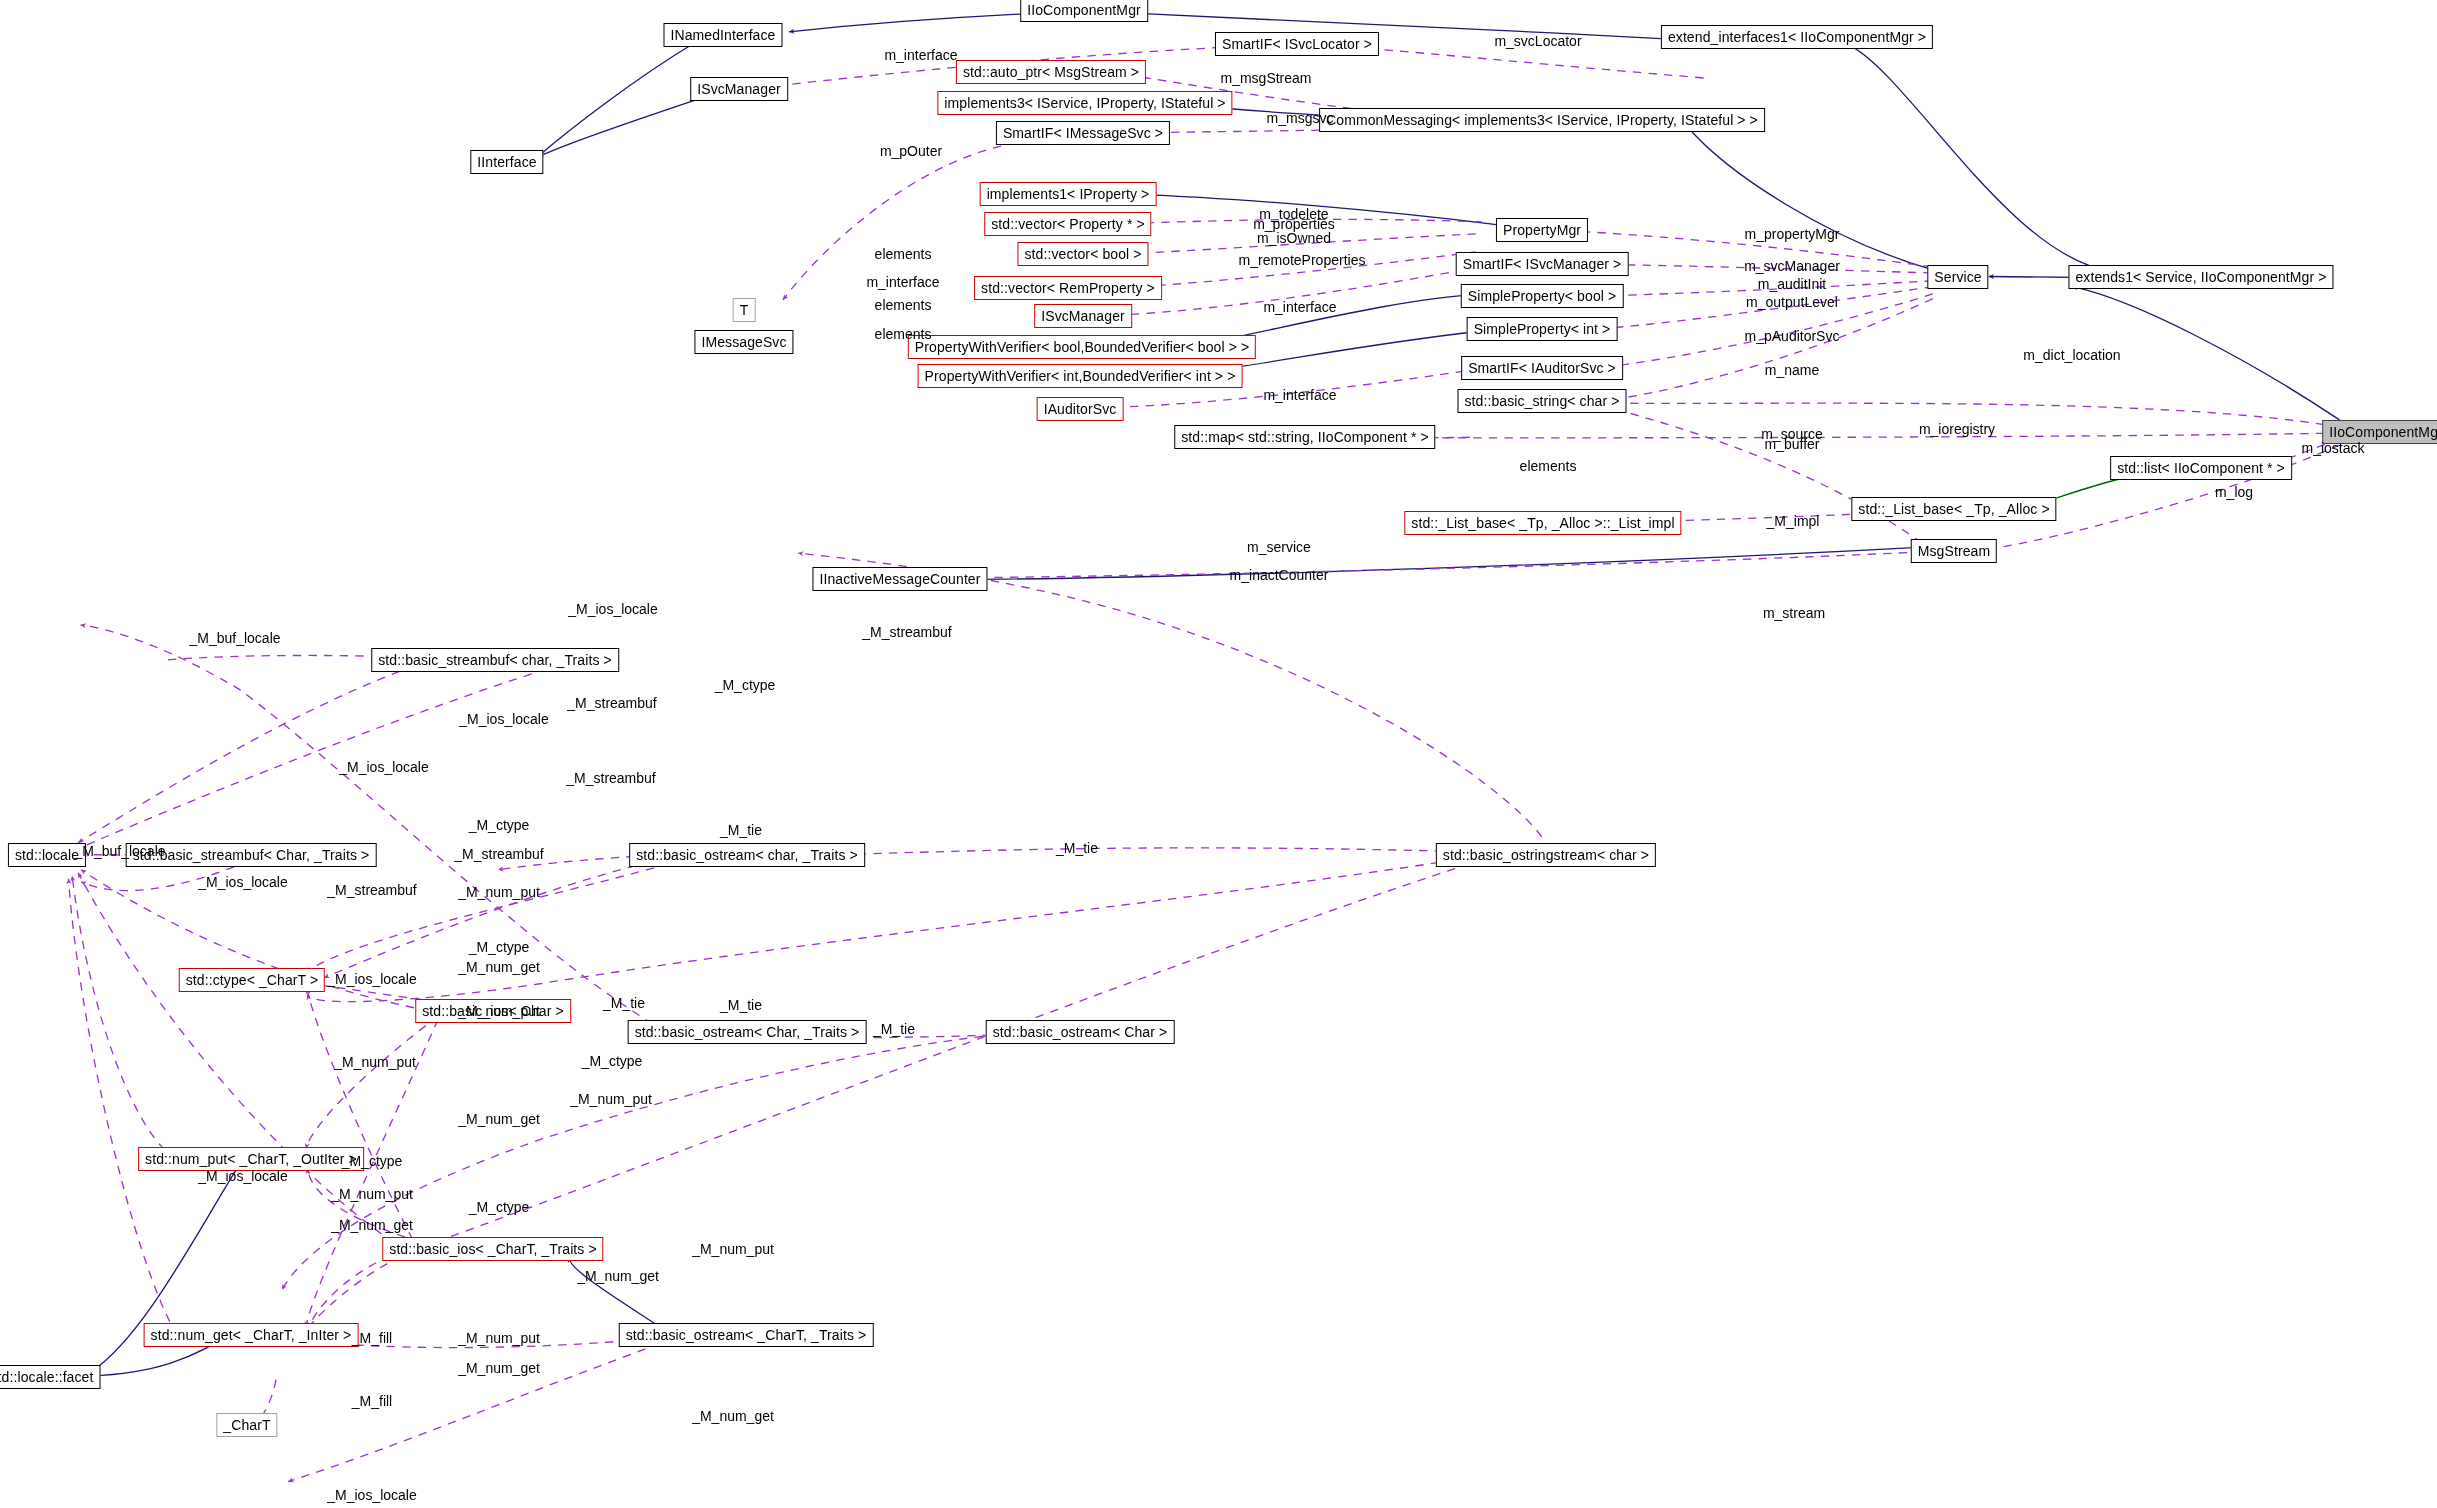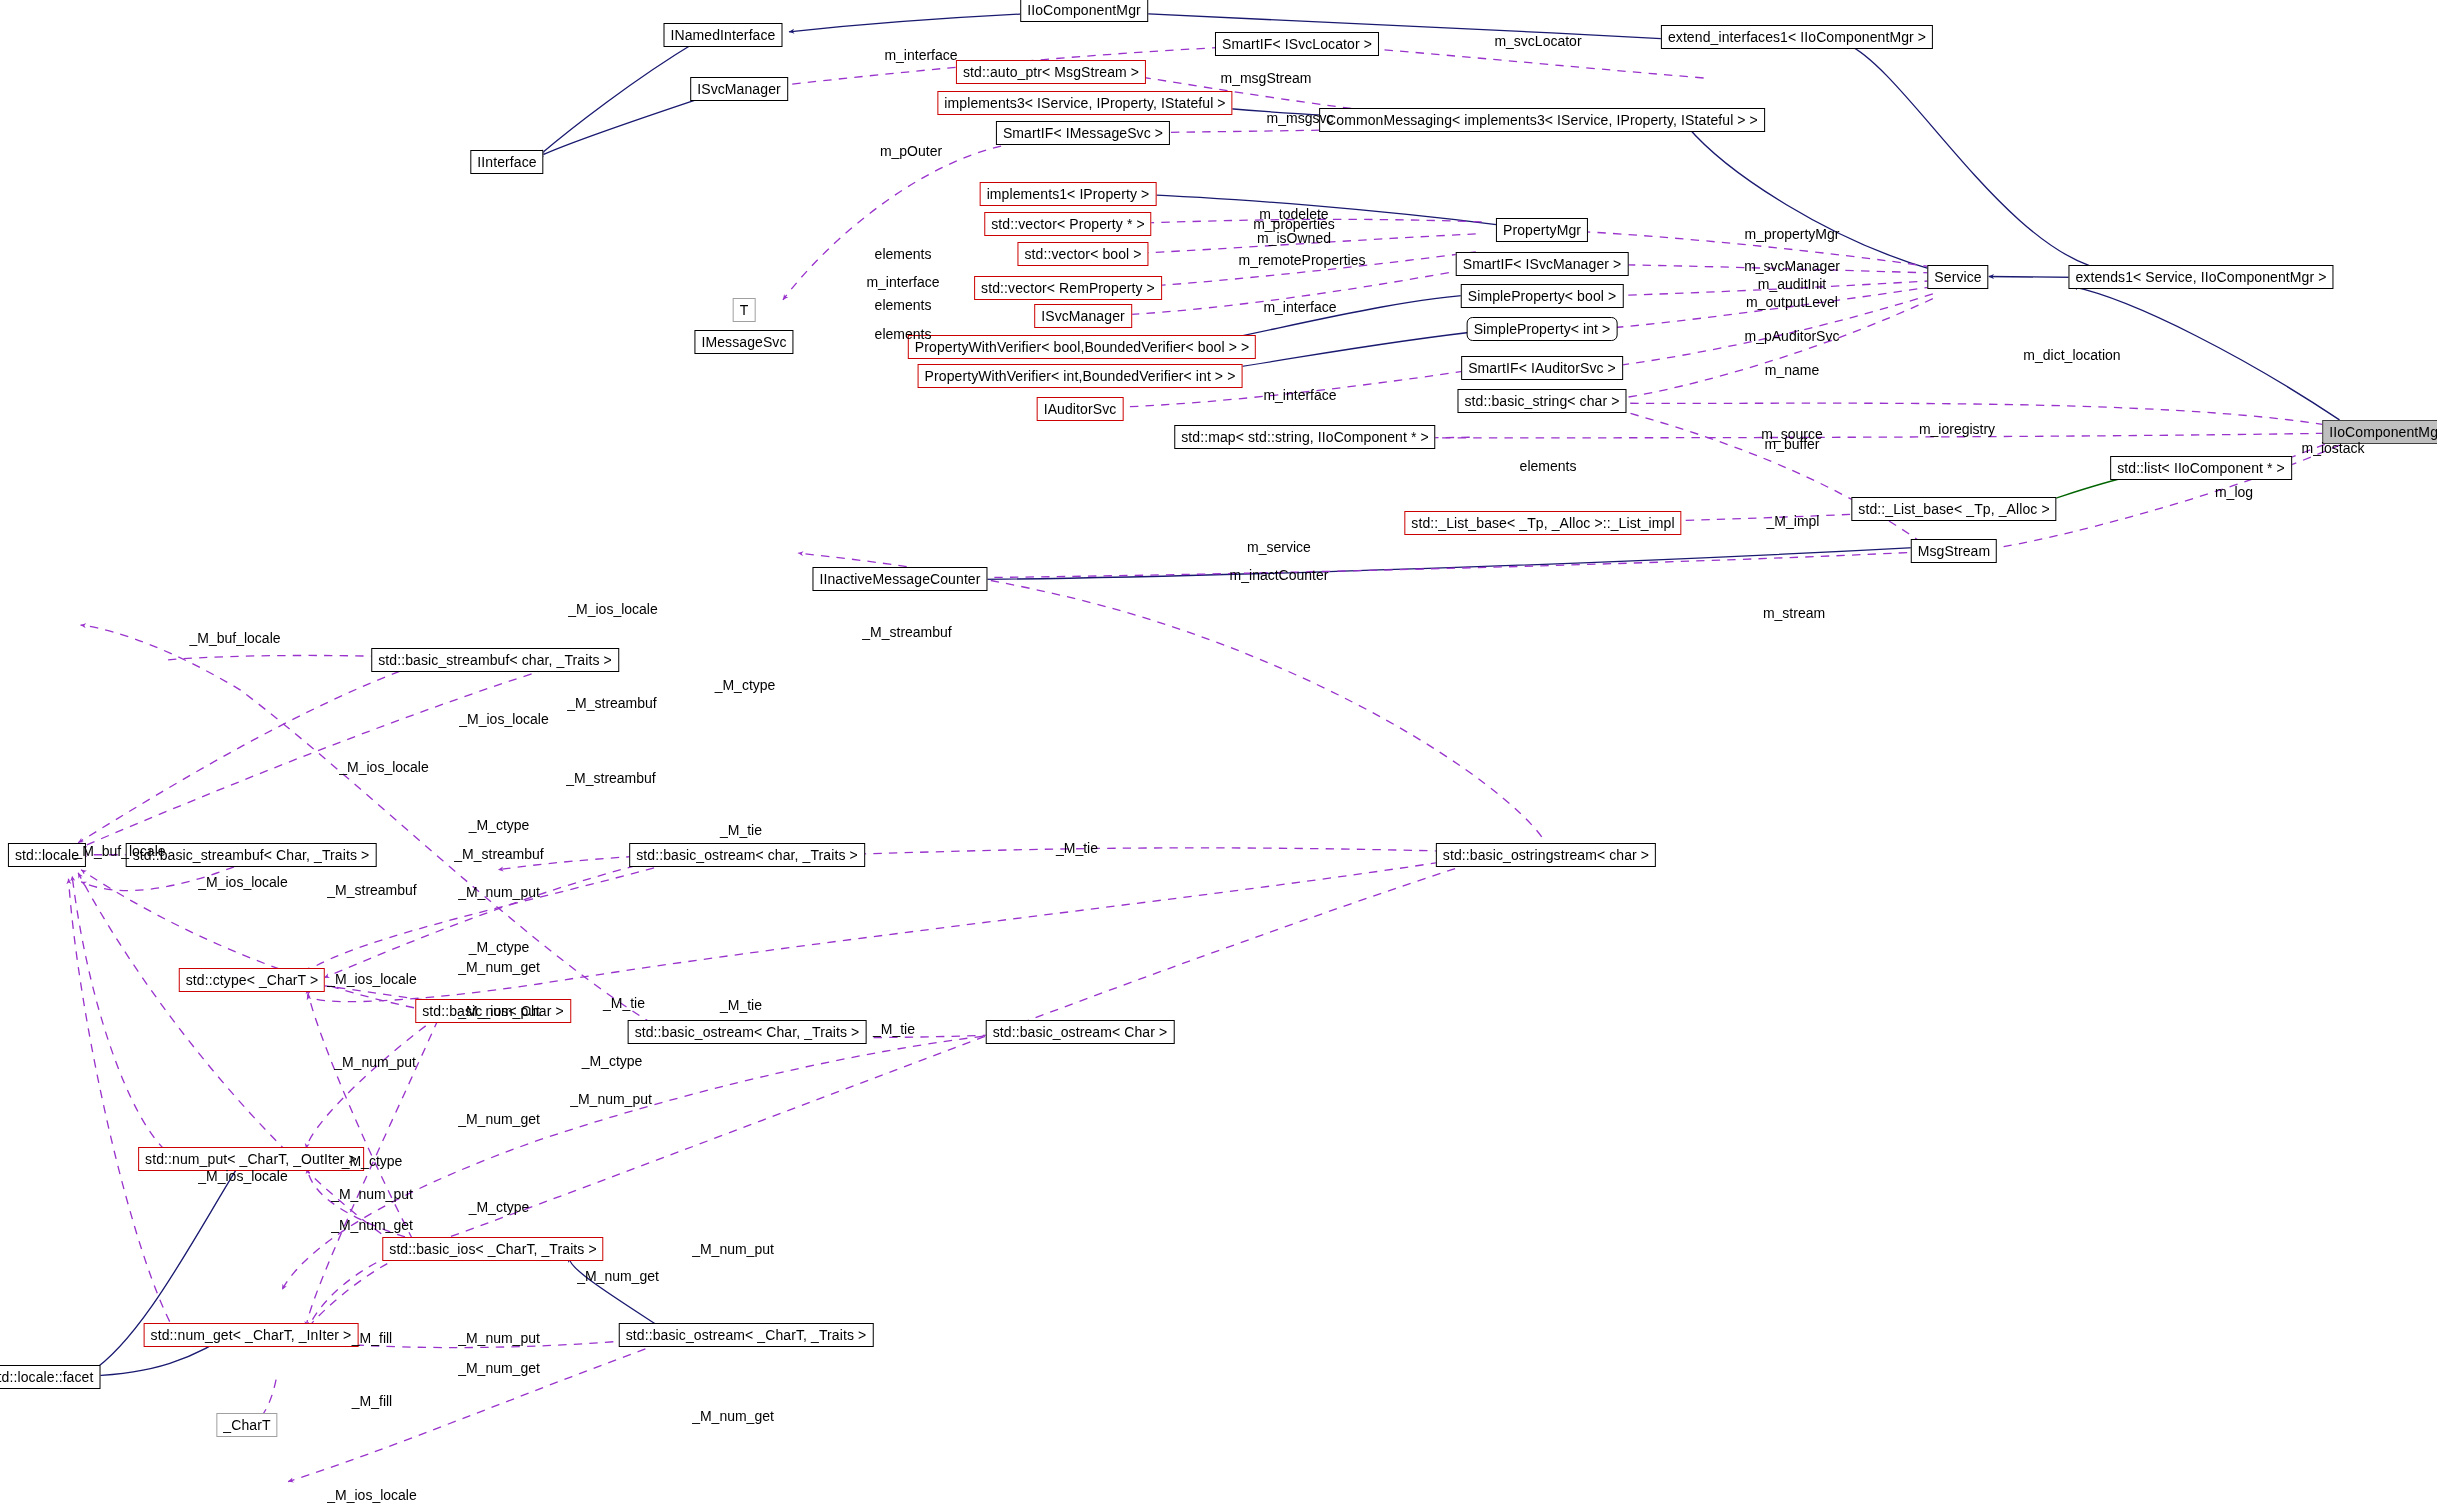--- a/index.html
+++ b/index.html
@@ -170,21 +170,21 @@
     <div class="node red" style="left: 1068px; top: 224px; min-width: 122px;">std::vector&lt; Property * &gt;</div>
     <div class="node red" style="left: 1083px; top: 254px; min-width: 99px;">std::vector&lt; bool &gt;</div>
     <div class="node red" style="left: 1068px; top: 288px; min-width: 135px;">std::vector&lt; RemProperty &gt;</div>
     <div class="node red" style="left: 1083px; top: 316px; min-width: 72px;">ISvcManager</div>
     <div class="node red" style="left: 1082px; top: 347px; min-width: 239px;">PropertyWithVerifier&lt; bool,BoundedVerifier&lt; bool &gt; &gt;</div>
     <div class="node red" style="left: 1080px; top: 376px; min-width: 226px;">PropertyWithVerifier&lt; int,BoundedVerifier&lt; int &gt; &gt;</div>
     <div class="node red" style="left: 1080px; top: 409px; min-width: 65px;">IAuditorSvc</div>
     <div class="node" style="left: 1542px; top: 230px; min-width: 71px; text-align: center;">PropertyMgr</div>
     <div class="node" style="left: 1542px; top: 264px; min-width: 121px;">SmartIF&lt; ISvcManager &gt;</div>
     <div class="node" style="left: 1542px; top: 296px; min-width: 117px;">SimpleProperty&lt; bool &gt;</div>
-    <div class="node" style="left: 1542px; top: 329px; min-width: 108px; border-radius: 6px;">SimpleProperty&lt; int &gt;</div>
+    <div class="node" style="left: 1542px; top: 329px; min-width: 108px;">SimpleProperty&lt; int &gt;</div>
     <div class="node" style="left: 1542px; top: 368px; min-width: 117px;">SmartIF&lt; IAuditorSvc &gt;</div>
     <div class="node" style="left: 1542px; top: 401px; min-width: 123px;">std::basic_string&lt; char &gt;</div>
     <div class="node" style="left: 1305px; top: 437px; min-width: 184px;">std::map&lt; std::string, IIoComponent * &gt;</div>
     <div class="node red" style="left: 1543px; top: 523px; min-width: 177px;">std::_List_base&lt; _Tp, _Alloc &gt;::_List_impl</div>
     <div class="node" style="left: 900px; top: 579px; min-width: 125px;">IInactiveMessageCounter</div>
     <div class="node" style="left: 1958px; top: 277px; min-width: 48px;">Service</div>
     <div class="node" style="left: 2201px; top: 277px; min-width: 177px;">extends1&lt; Service, IIoComponentMgr &gt;</div>
     <div class="node current" style="left: 2386px; top: 432px; min-width: 93px;">IIoComponentMgr</div>
     <div class="node" style="left: 2201px; top: 468px; min-width: 128px;">std::list&lt; IIoComponent * &gt;</div>
     <div class="node" style="left: 1954px; top: 509px; min-width: 142px;">std::_List_base&lt; _Tp, _Alloc &gt;</div>

